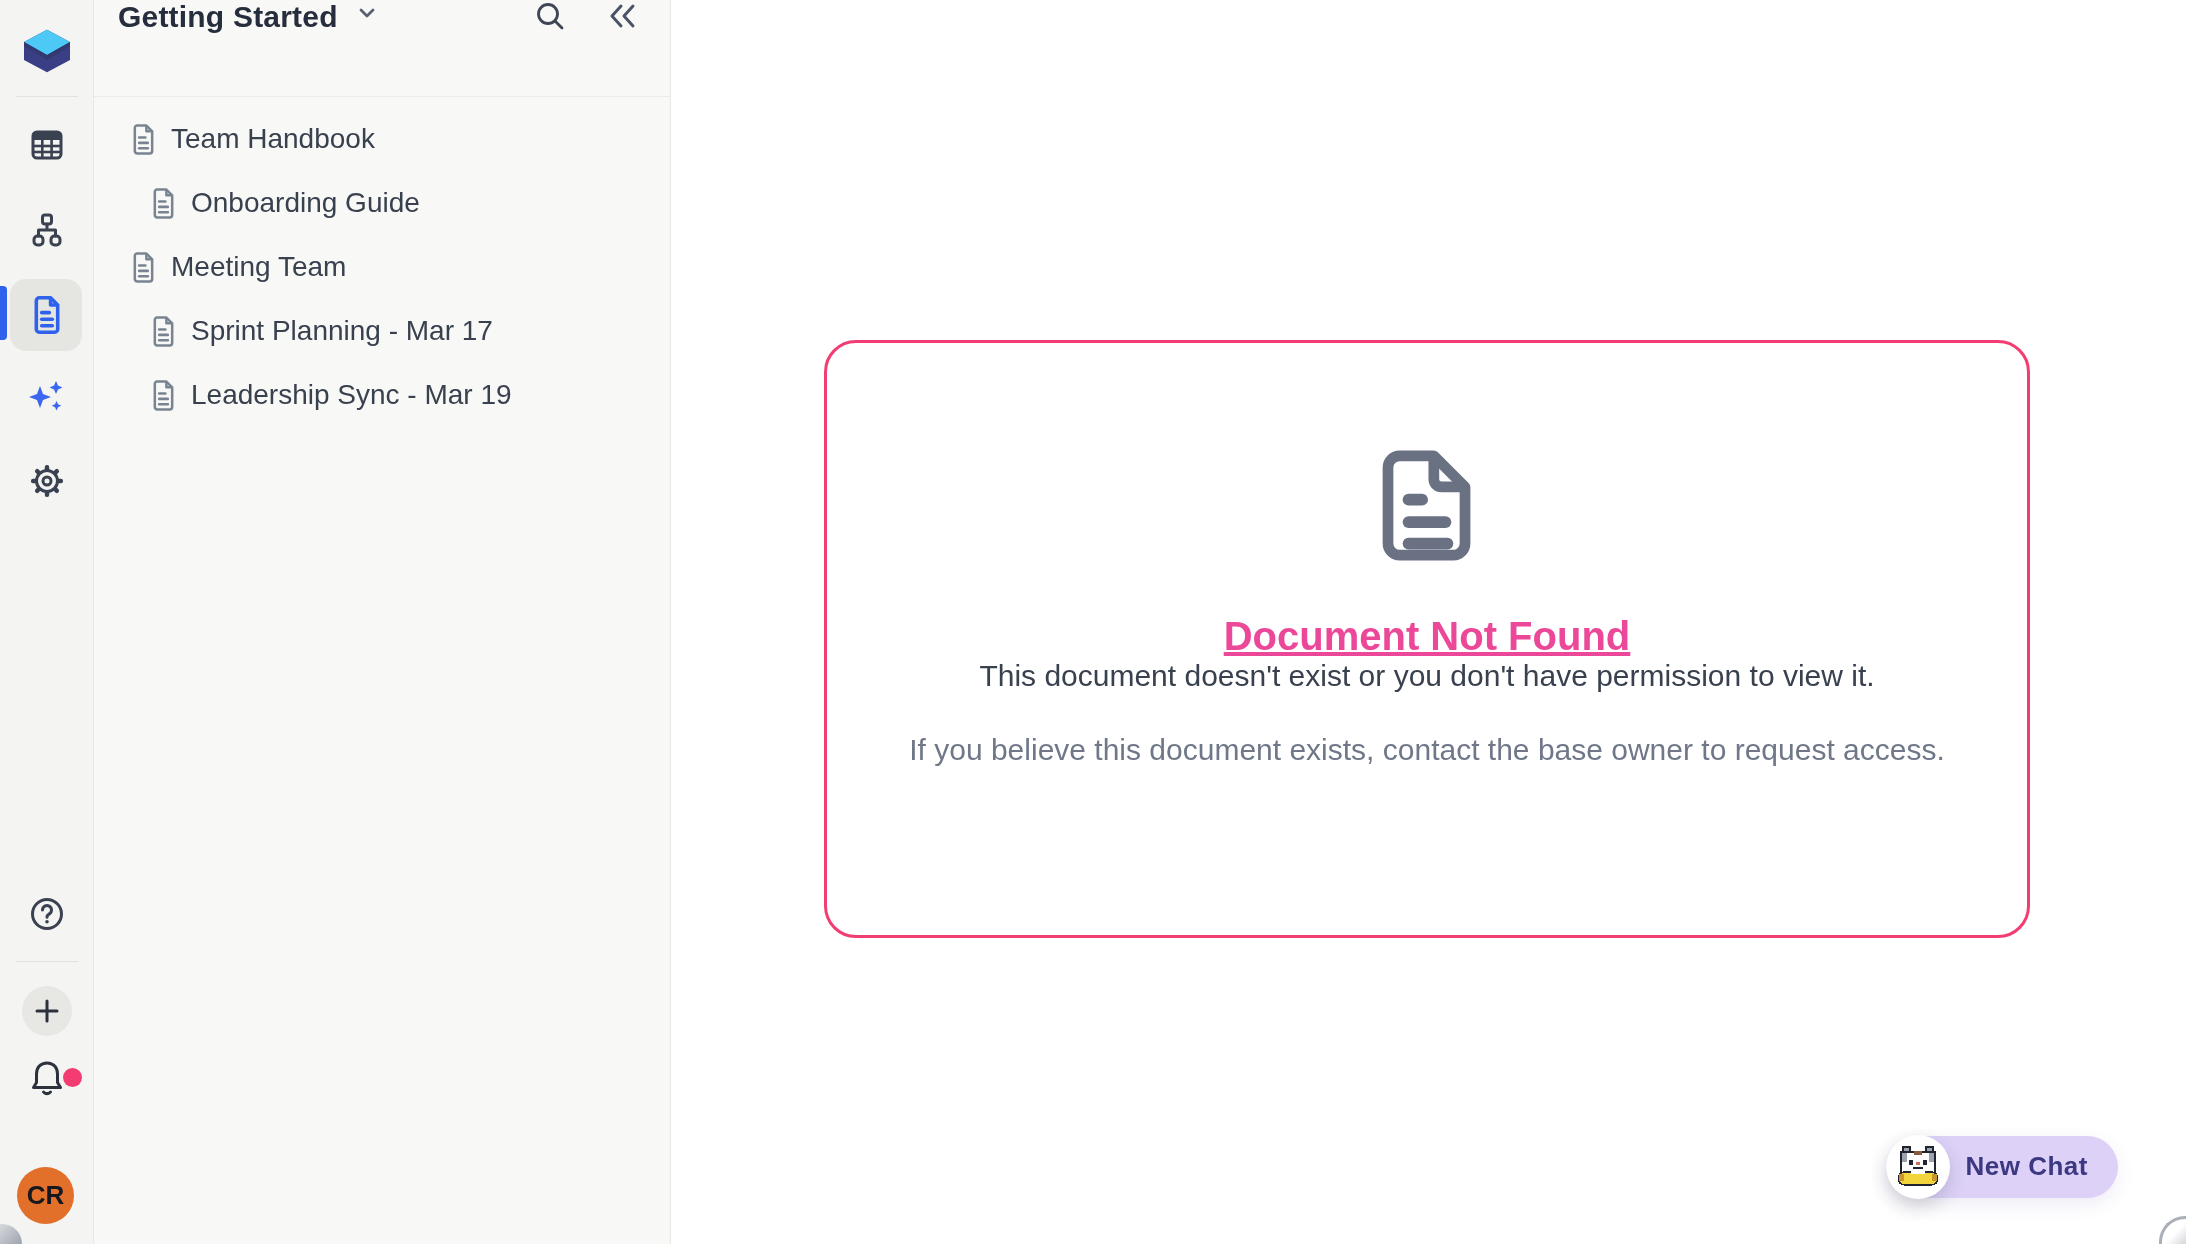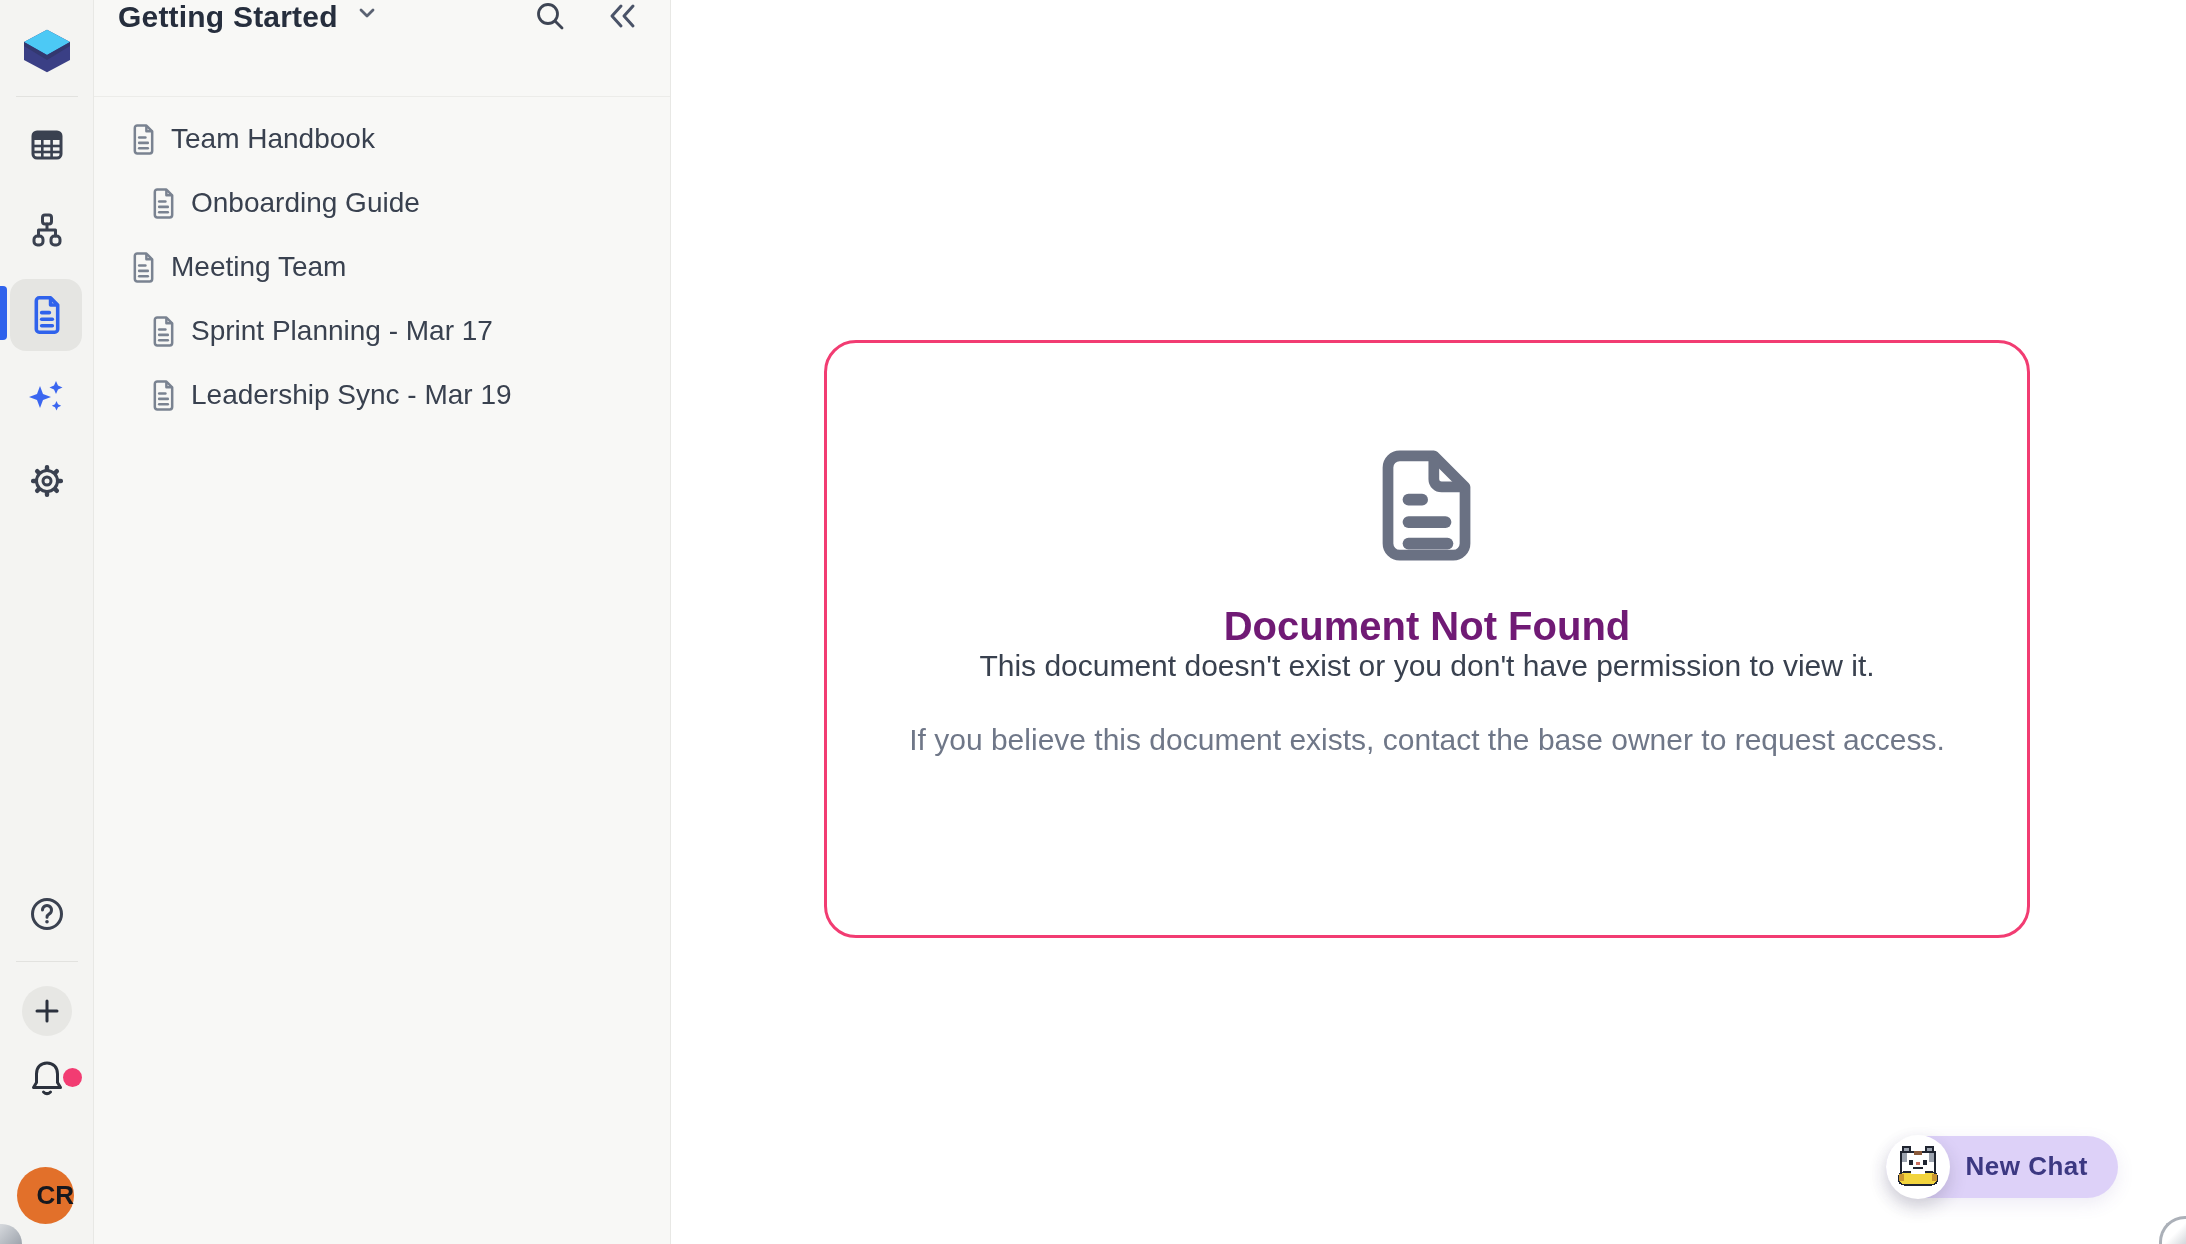--- a/index.html
+++ b/index.html
@@ -17,21 +17,21 @@
   .rail-btn { position:absolute; left:0; width:94px; display:flex; justify-content:center; cursor:pointer; }
   .active-bg { position:absolute; left:10px; top:279px; width:72px; height:72px;
                background:#E5E5E2; border-radius:16px; }
   .active-bar { position:absolute; left:0; top:286px; width:7px; height:54px;
                 background:var(--accent-blue,#2F62EC); border-radius:0 4px 4px 0; }
   .plus-circle { width:50px; height:50px; border-radius:50%; background:#E7E7E4;
                  display:flex; align-items:center; justify-content:center; }
   .badge-dot { position:absolute; left:63px; top:1068px; width:19px; height:19px;
                border-radius:50%; background:var(--alert-pink,#F23C72); }
   .avatar { position:absolute; left:17px; top:1167px; width:57px; height:57px; border-radius:50%;
-            background:var(--avatar-orange,#E2702A); display:flex; align-items:center; justify-content:flex-end;
+            background:var(--avatar-orange,#E2702A); display:flex; align-items:center; justify-content:center;
             font-size:26px; font-weight:bold; color:#15181F; cursor:pointer; }
 
   
   .sidebar { position:absolute; left:94px; top:0; bottom:0; width:577px;
              background:#F8F8F6; border-right:1px solid #E8E8E5; z-index:3; }
   .sb-header { height:97px; border-bottom:1px solid #ECECE9; display:flex; align-items:flex-start;
                padding:0 32px 0 24px; }
   .sb-title { font-size:30px; font-weight:bold; color:#262E3D; letter-spacing:0.2px; cursor:pointer; }
   .sb-caret { margin-left:16px; cursor:pointer; display:flex; }
   .sb-tools { margin-left:auto; display:flex; align-items:center; gap:40px; }
@@ -41,21 +41,21 @@
   .doc-item { height:64px; display:flex; align-items:center; gap:14px; padding-left:36px;
               font-size:28px; color:#39414F; cursor:pointer; }
   .doc-item.indent { padding-left:56px; }
   .doc-item .doc-ic { flex:0 0 auto; }
 
   
   .main { position:absolute; left:671px; top:0; right:0; bottom:0; background:#ffffff; }
   .error-card { position:absolute; left:153px; top:340px; width:1206px; height:598px;
                 background:#ffffff; border:3px solid var(--alert-pink,#F23C72); border-radius:32px;
                 display:flex; flex-direction:column; align-items:center; padding-top:104px; }
-  .card-heading { margin-top:40px; font-size:40px; font-weight:bold; color:#701a75; }
+  .card-heading { margin-top:50px; font-size:40px; font-weight:bold; color:#ec4899;text-decoration:underline; }
   .card-line1 { font-size:30px; color:#39414F; }
   .card-line2 { margin-top:40px; font-size:30px; color:#6F7788; }
 
   
   .new-chat { position:absolute; right:68px; bottom:46px; height:62px;
               background:var(--chat-lavender,#DDD1F8); border-radius:31px;
               display:flex; align-items:center; padding:0 30px 2px 80px; cursor:pointer;
               box-shadow:0 6px 18px rgba(90,70,160,0.10); }
   .new-chat-label { font-size:26px; font-weight:bold; color:var(--chat-text,#3C3882); letter-spacing:0.5px; }
   .chat-avatar { position:absolute; left:0; top:-1px; width:64px; height:64px; border-radius:50%;

